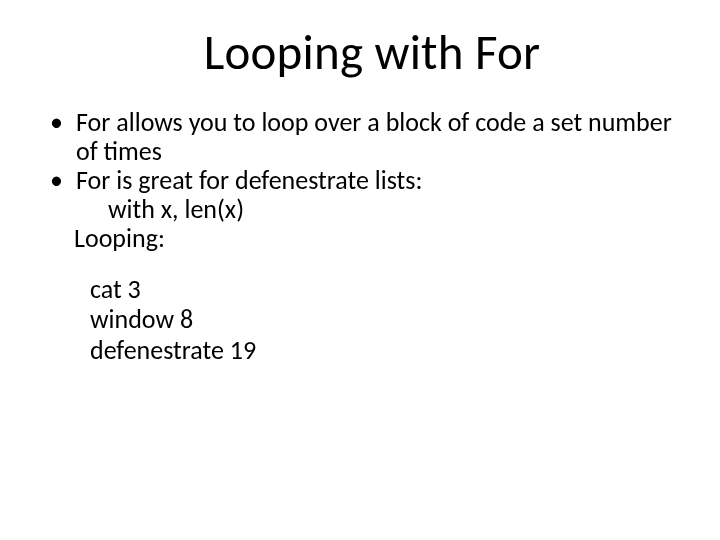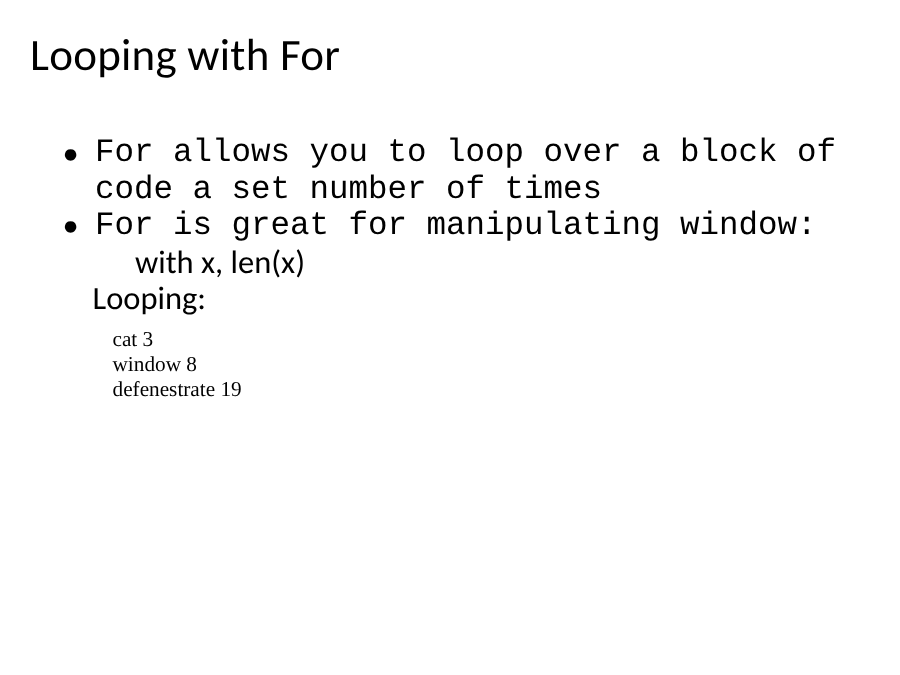--- a/index.html
+++ b/index.html
@@ -12,22 +12,22 @@
     color: #000;
     overflow: hidden;
   }
   .slide {
     width: 720px;
     height: 540px;
     position: relative;
     box-sizing: border-box;
   }
   .title {
-    text-align: left;
-    font-size: 36px;
+    text-align: center;
+    font-size: 49px;
     font-weight: 400;
     padding-top: 22px;
     letter-spacing: 0.2px;
     margin-left: 24px;
   }
   .body {
     position: absolute;
     top: 108px;
     left: 48px;
     right: 48px;
@@ -39,53 +39,51 @@
     align-items: flex-start;
   }
   .bullet .dot {
     width: 26px;
     flex: 0 0 26px;
     text-align: left;
     padding-left: 2px;
   }
   .bullet .txt {
     flex: 1;
-    font-family: Liberation Mono, monospace;
   }
   .cont {
     padding-left: 26px;
   }
   .indent1 {
     padding-left: 60px;
   }
   .results-block {
     padding-left: 42px;
-    font-size: 17px;
+    font-size: 26px;
     line-height: 1.18;
-    margin-top: 8px;
-    font-family: Liberation Serif, serif;
+    margin-top: 20px;
   }
 </style>
 </head>
 <body>
 
 <div class="slide">
 
   <div class="title">Looping with For</div>
 
   <div class="body">
 
     <div class="bullet">
       <div class="dot">•</div>
       <div class="txt">For allows you to loop over a block of code a set number of times</div>
     </div>
 
     <div class="bullet">
       <div class="dot">•</div>
-      <div class="txt">For is great for manipulating window:</div>
+      <div class="txt">For is great for defenestrate lists:</div>
     </div>
 
     <div class="indent1">with x, len(x)</div>
     <div class="cont">Looping:</div>
 
     <div class="results-block">
       <div>cat 3</div>
       <div>window 8</div>
       <div>defenestrate 19</div>
     </div>

